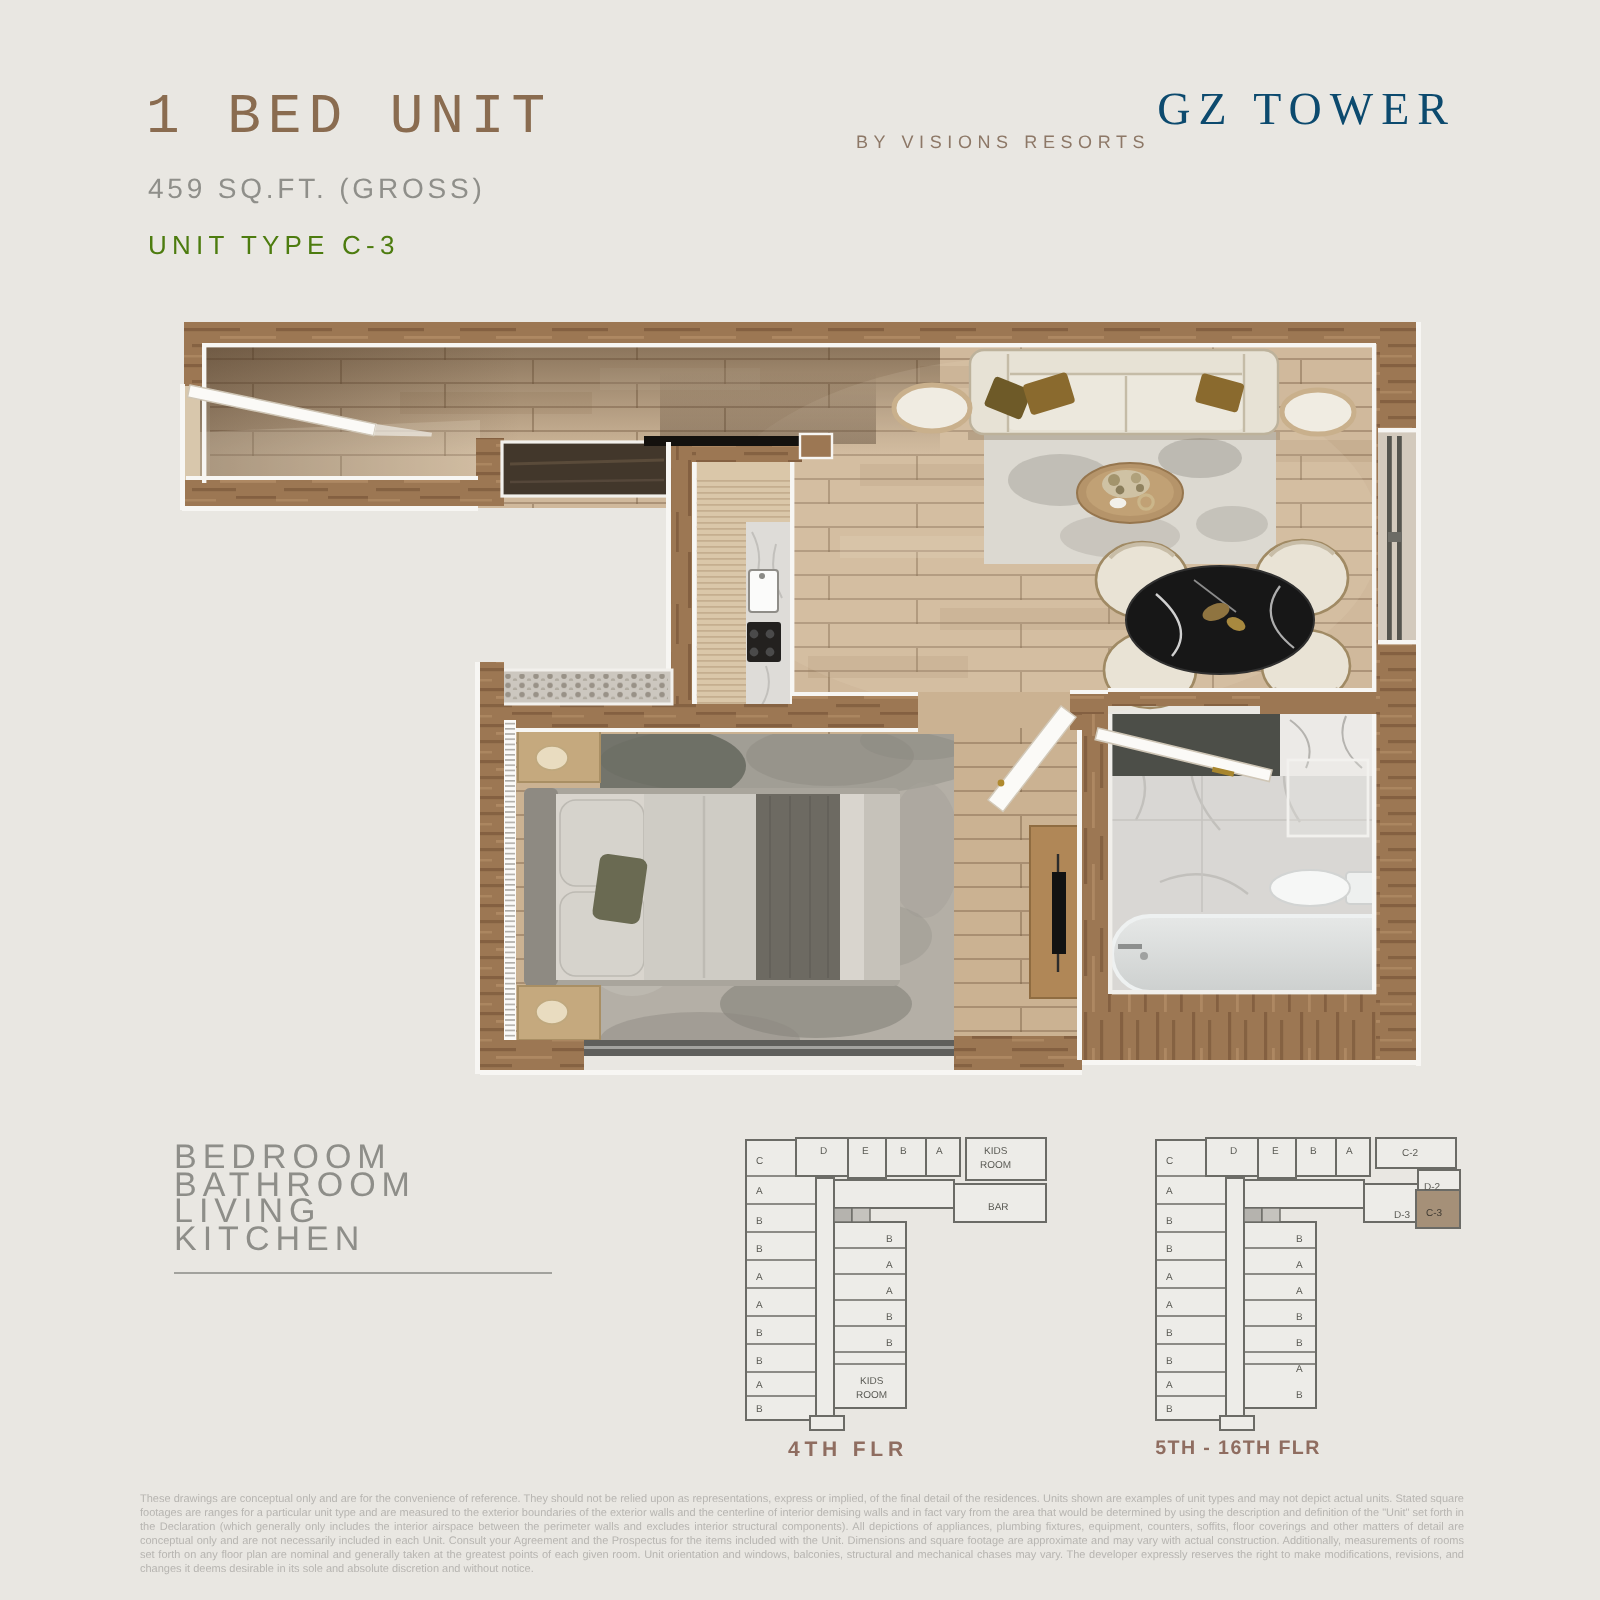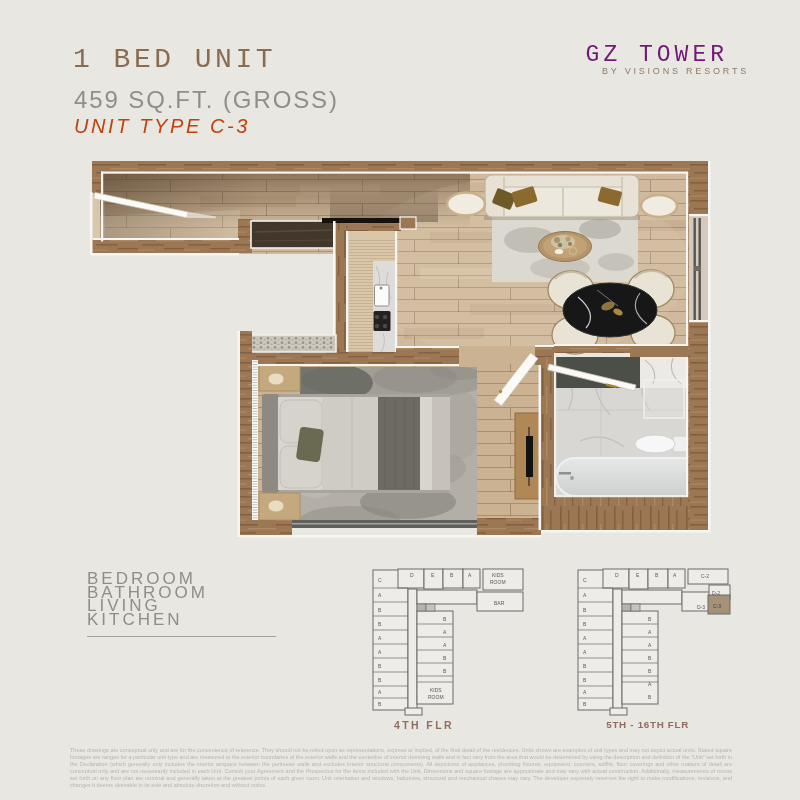--- a/index.html
+++ b/index.html
@@ -4,25 +4,25 @@
 <style>
   html,body{margin:0;padding:0;}
   body{width:800px;height:800px;background:#e9e7e2;font-family:"Liberation Sans",sans-serif;position:relative;overflow:hidden;}
   .abs{position:absolute;}
 </style>
 </head>
 <body>
 
 <div class="abs" style="left:73px;top:44px;font-family:Liberation Mono, monospace;font-size:28px;letter-spacing:3.5px;color:#8a6c50;">1 BED UNIT</div>
 
-<div class="abs" style="left:74px;top:86px;font-size:24px;letter-spacing:1.9px;color:#8f8f8a;">459 SQ.FT. (GROSS)</div>
-<div class="abs" style="left:74px;top:115px;font-size:20px;letter-spacing:2.6px;color:#c2410c;font-style:italic;">UNIT TYPE C-3</div>
-
-<div class="abs" style="left:426px;top:42px;width:302px;text-align:right;font-family:Liberation Mono, monospace;font-size:23px;letter-spacing:4px;color:#701a75;">GZ TOWER</div>
-<div class="abs" style="left:448px;top:66px;width:301px;text-align:right;font-size:9px;letter-spacing:2.8px;color:#8d7867;">BY VISIONS RESORTS</div>
+<div class="abs" style="left:74px;top:86px;font-size:14px;letter-spacing:1.9px;color:#8f8f8a;">459 SQ.FT. (GROSS)</div>
+<div class="abs" style="left:74px;top:115px;font-size:13px;letter-spacing:2.6px;color:#4d7c0f;">UNIT TYPE C-3</div>
+
+<div class="abs" style="left:426px;top:42px;width:302px;text-align:right;font-family:Liberation Serif, serif;font-size:23px;letter-spacing:4px;color:#0c4a6e;">GZ TOWER</div>
+<div class="abs" style="left:428px;top:66px;width:301px;text-align:left;font-size:9px;letter-spacing:2.8px;color:#8d7867;">BY VISIONS RESORTS</div>
 
 <svg class="abs" style="left:0;top:0" width="800" height="800" viewBox="0 0 800 800">
   <defs>
     <pattern id="planks" width="96" height="24" patternUnits="userSpaceOnUse">
       <rect width="96" height="24" fill="none"></rect>
       <rect x="0" y="11" width="96" height="1" fill="rgba(122,96,68,0.42)"></rect>
       <rect x="0" y="23" width="96" height="1" fill="rgba(122,96,68,0.42)"></rect>
       <rect x="30" y="0" width="1" height="12" fill="rgba(122,96,68,0.45)"></rect>
       <rect x="74" y="12" width="1" height="12" fill="rgba(122,96,68,0.45)"></rect>
     </pattern>
@@ -551,15 +551,15 @@
     <text x="73" y="55">B</text>
     <text x="73" y="68">A</text>
     <text x="73" y="81">A</text>
     <text x="73" y="94">B</text>
     <text x="73" y="107">B</text>
     <text x="73" y="120">A</text>
     <text x="73" y="133">B</text>
   </g>
 </svg>
 
-<div class="abs" style="left:549px;top:719px;width:140px;text-align:right;font-size:9.8px;letter-spacing:0.7px;color:#8f6d60;font-weight:bold;">5TH - 16TH FLR</div>
+<div class="abs" style="left:549px;top:719px;width:140px;text-align:center;font-size:9.8px;letter-spacing:0.7px;color:#8f6d60;font-weight:bold;">5TH - 16TH FLR</div>
 
 <div class="abs" style="left:70px;top:747px;width:662px;font-size:5.5px;line-height:7.1px;color:#b7b5b1;text-align:justify;">These drawings are conceptual only and are for the convenience of reference.  They should not be relied upon as representations, express or implied, of the final detail of the residences.  Units shown are examples of unit types and may not depict actual units.  Stated square footages are ranges for a particular unit type and are measured to the exterior boundaries of the exterior walls and the centerline of interior demising walls and in fact vary from the area that would be determined by using the description and definition of the "Unit" set forth in the Declaration (which generally only includes the interior airspace between the perimeter walls and excludes interior structural components).  All depictions of appliances, plumbing fixtures, equipment, counters, soffits, floor coverings and other matters of detail are conceptual only and are not necessarily included in each Unit.  Consult your Agreement and the Prospectus for the items included with the Unit.  Dimensions and square footage are approximate and may vary with actual construction.  Additionally, measurements of rooms set forth on any floor plan are nominal and generally taken at the greatest points of each given room.  Unit orientation and windows, balconies, structural and mechanical chases may vary.  The developer expressly reserves the right to make modifications, revisions, and changes it deems desirable in its sole and absolute discretion and without notice.</div>
 
 </body></html>

